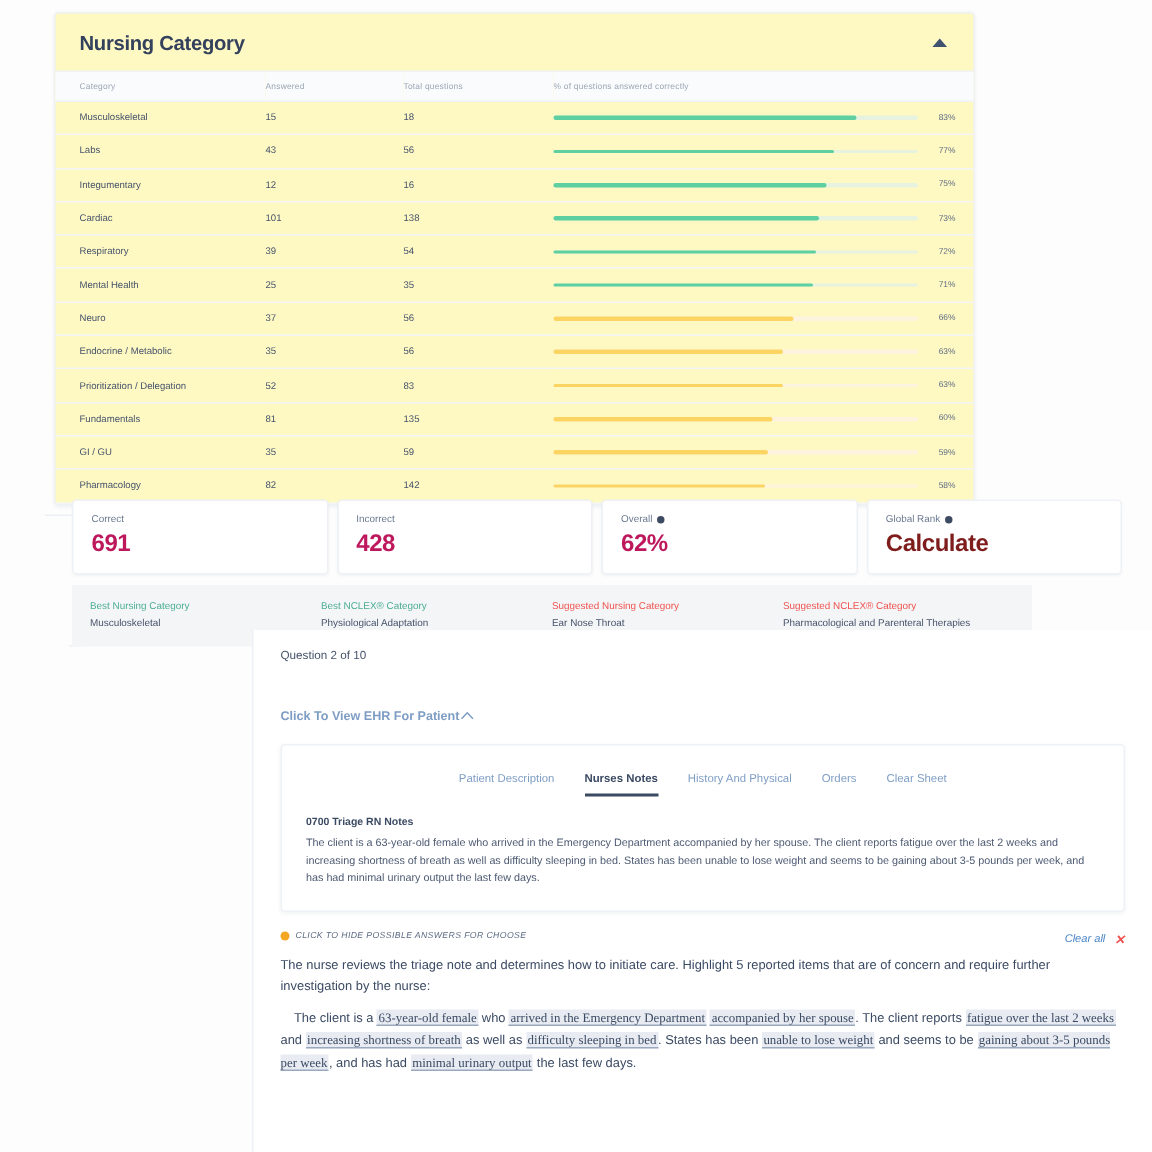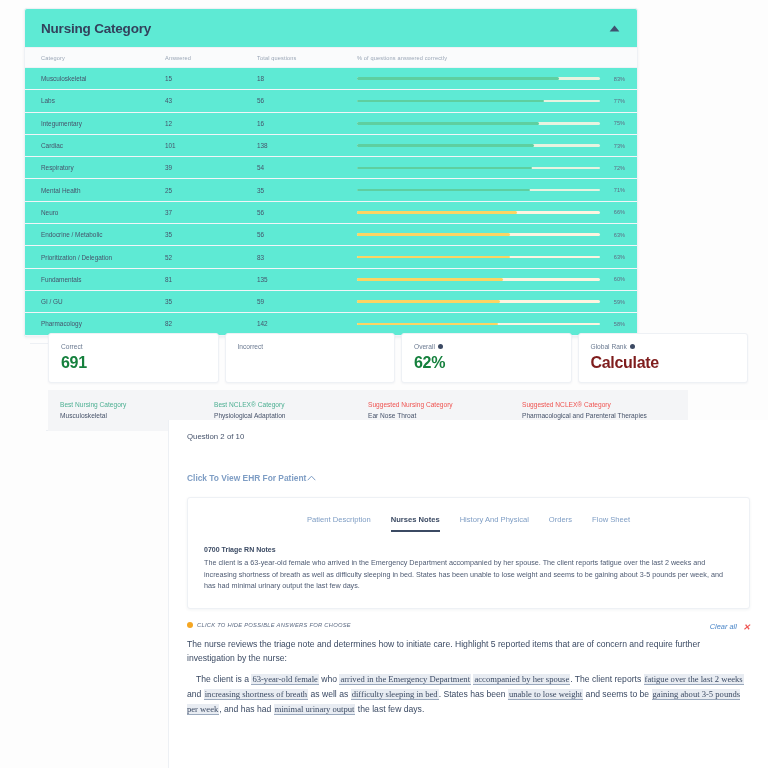--- a/index.html
+++ b/index.html
@@ -22,22 +22,22 @@
     position: absolute; left: 30px; top: 343px; width: 22px;
     border-top: 1px solid #edf0f4;
   }
   .behind-rule2 {
     position: absolute; left: 46px; top: 430px; width: 10px;
     border-top: 1px solid #edf0f4;
   }
 
   
   .cat-card {
-    position: absolute; left: 24px; top: 8px; width: 614px;
-    background: #5eead4;
+    position: absolute; left: 36px; top: 8px; width: 614px;
+    background: #fef9c3;
     border: 1px solid #eef1f5;
     border-radius: 3px;
     box-shadow: 0 1px 3px rgba(40,60,90,.07);
   }
   .cat-head {
     display: flex; align-items: center; justify-content: space-between;
     padding: 12px 16px 11px 16px;
   }
   .cat-title {
     font-size: 13.5px; font-weight: bold; color: #33415c;
@@ -99,21 +99,21 @@
   }
   .stat-card:last-child { margin-right: 0; }
   .stat-label {
     font-size: 6.6px; color: #6b7a91; margin-bottom: 4px;
     display: flex; align-items: center; gap: 3px;
   }
   .info-dot {
     display: inline-block; width: 5px; height: 5px;
     border-radius: 50%; background: #3c4a63;
   }
-  .stat-value { font-size: 16px; font-weight: bold; color: #15803d; letter-spacing: -.3px; }
+  .stat-value { font-size: 16px; font-weight: bold; color: #be185d; letter-spacing: -.3px; }
   .stat-value.link { color: #7f1d1d; }
 
   .summary-row {
     display: flex; background: #f4f5f7;
     padding: 11px 12px 12px 12px; margin-top: 7px;
     width: 640px;
   }
   .summary-item { flex: 1; }
   .summary-title { font-size: 6.6px; margin-bottom: 4px; }
   .summary-title.good { color: #4caf92; }
@@ -386,20 +386,21 @@
         <div class="stat-card">
           <div class="stat-label">
             <span>Correct</span>
           </div>
           <div class="stat-value">691</div>
         </div>
         <div class="stat-card">
           <div class="stat-label">
             <span>Incorrect</span>
           </div>
+          <div class="stat-value">428</div>
         </div>
         <div class="stat-card">
           <div class="stat-label">
             <span>Overall</span>
             <span class="info-dot"></span>
           </div>
           <div class="stat-value">62%</div>
         </div>
         <div class="stat-card">
           <div class="stat-label">
@@ -440,21 +441,21 @@
           </svg>
       </span>
     </div>
 
     <div class="ehr-box">
       <div class="ehr-tabs" id="ehr-tabs">
           <div class="ehr-tab">Patient Description</div>
           <div class="ehr-tab active">Nurses Notes</div>
           <div class="ehr-tab">History And Physical</div>
           <div class="ehr-tab">Orders</div>
-          <div class="ehr-tab">Flow Sheet</div>
+          <div class="ehr-tab">Clear Sheet</div>
         </div>
       <div class="ehr-body">
         <div class="note-head">0700 Triage RN Notes</div>
         <div class="note-text">The client is a 63-year-old female who arrived in the Emergency Department accompanied by her spouse. The client reports fatigue over the last 2 weeks and increasing shortness of breath as well as difficulty sleeping in bed. States has been unable to lose weight and seems to be gaining about 3-5 pounds per week, and has had minimal urinary output the last few days.</div>
       </div>
     </div>
 
     <div class="answers-bar">
       <div class="answers-toggle">
         <span class="orange-dot"></span>

